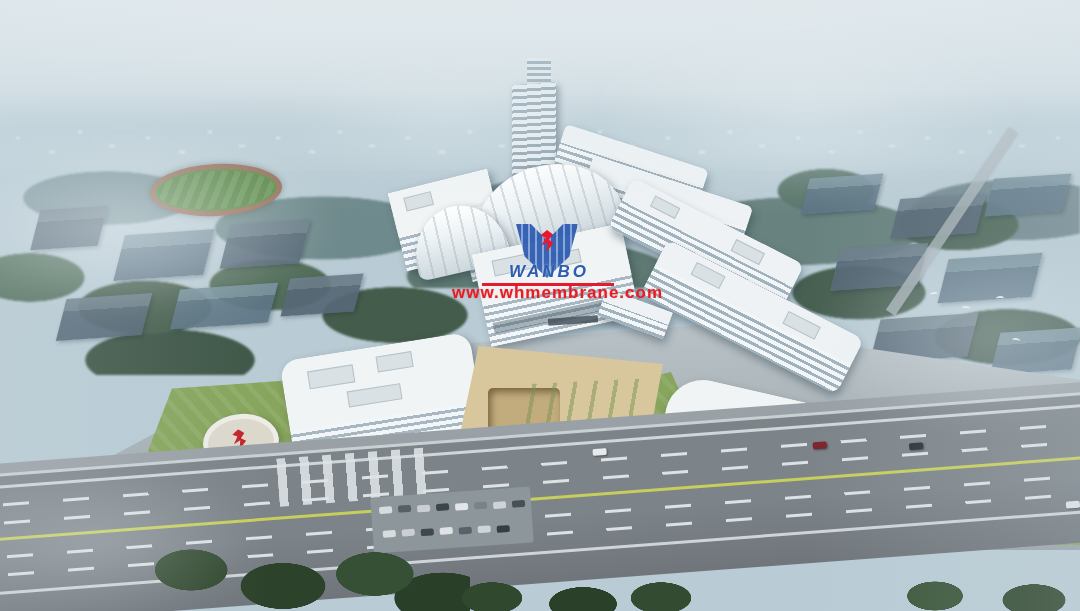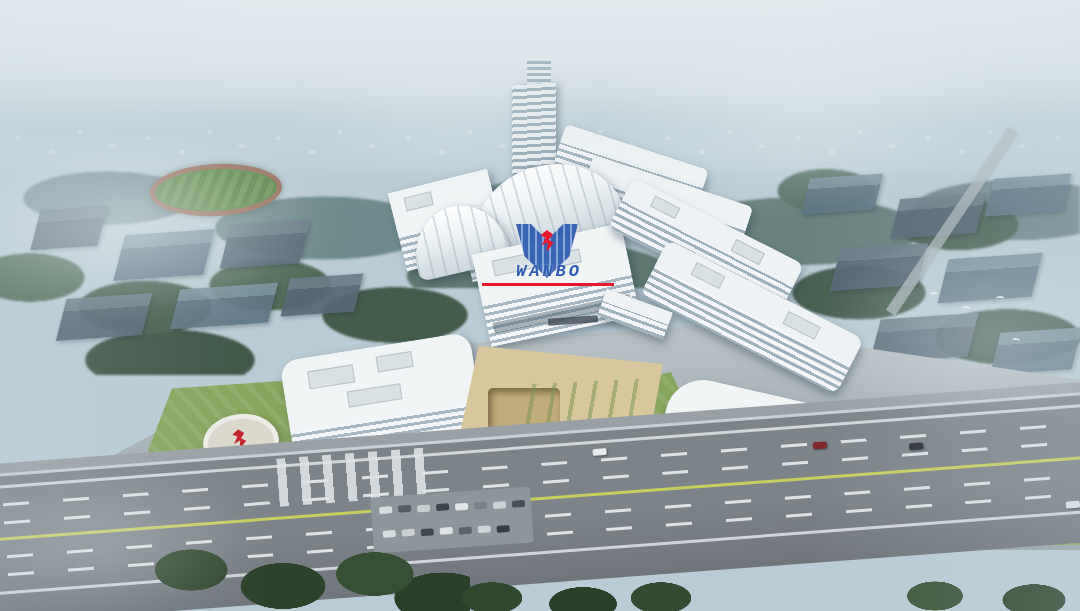--- a/index.html
+++ b/index.html
@@ -180,21 +180,21 @@
   .watermark{left:440px;top:220px;width:235px;height:86px;z-index:40;}
   .wm-shield{position:absolute;left:76px;top:4px;width:62px;height:54px;opacity:.92;
        background:repeating-linear-gradient(90deg,#2b57ae 0 5px,#7fa0d8 5px 7px);
        clip-path:polygon(0 0,24% 0,50% 30%,76% 0,100% 0,86% 60%,50% 100%,14% 60%);
        filter:drop-shadow(1px 1px 2px rgba(20,40,80,.4));}
   .wm-emblem{position:absolute;left:99px;top:10px;width:16px;height:22px;background:#e8192c;
        clip-path:polygon(50% 0,88% 20%,60% 44%,92% 58%,46% 100%,56% 56%,14% 70%,42% 36%,10% 24%);
        z-index:2;}
   .wm-name{position:absolute;left:0;top:42px;width:218px;text-align:center;
        font-style:italic;font-weight:bold;font-size:17px;letter-spacing:3px;
-       color:#2f5cb0;text-shadow:0 0 3px rgba(255,255,255,.55);font-family:Liberation Mono, monospace;}
+       color:#2f5cb0;text-shadow:0 0 3px rgba(255,255,255,.55);}
   .wm-line{position:absolute;left:42px;top:63px;width:132px;height:3px;background:#e8192c;}
   .wm-url{position:absolute;left:0;top:63px;width:235px;text-align:center;
        font-weight:bold;font-size:17px;letter-spacing:1px;color:#ec1a24;
        text-shadow:0 0 2px rgba(120,0,0,.25);}
 </style>
 </head>
 <body>
 
 <div class="stage">
 
@@ -320,15 +320,16 @@
   <div class="mist" style="left:820px;top:240px;width:330px;height:190px;opacity:.6;"></div>
   <div class="mist" style="left:290px;top:50px;width:310px;height:130px;opacity:.55;"></div>
   <div class="mist" style="left:-60px;top:460px;width:320px;height:160px;opacity:.4;"></div>
   <div class="abs atmosphere"></div>
 
   <div class="abs watermark">
     <div class="wm-shield"></div>
     <div class="wm-emblem"></div>
     <div class="wm-name">WANBO</div>
     <div class="wm-line"></div>
+    <div class="wm-url">www.whmembrane.com</div>
   </div>
 
 </div>
 
 </body></html>

